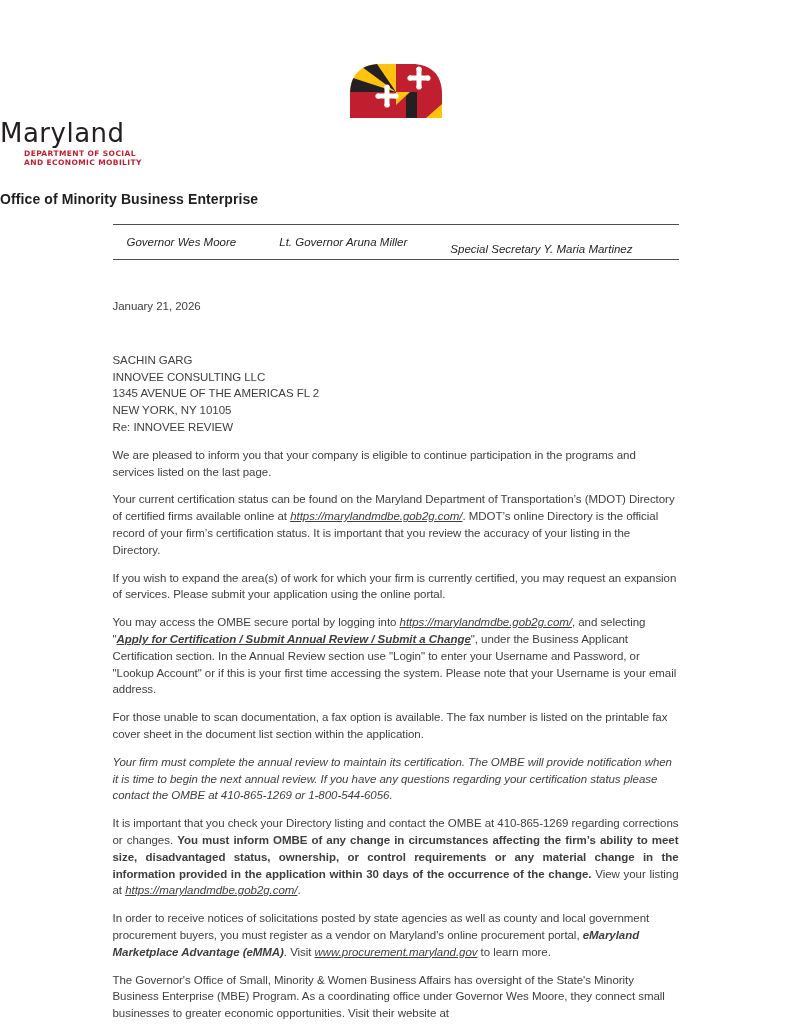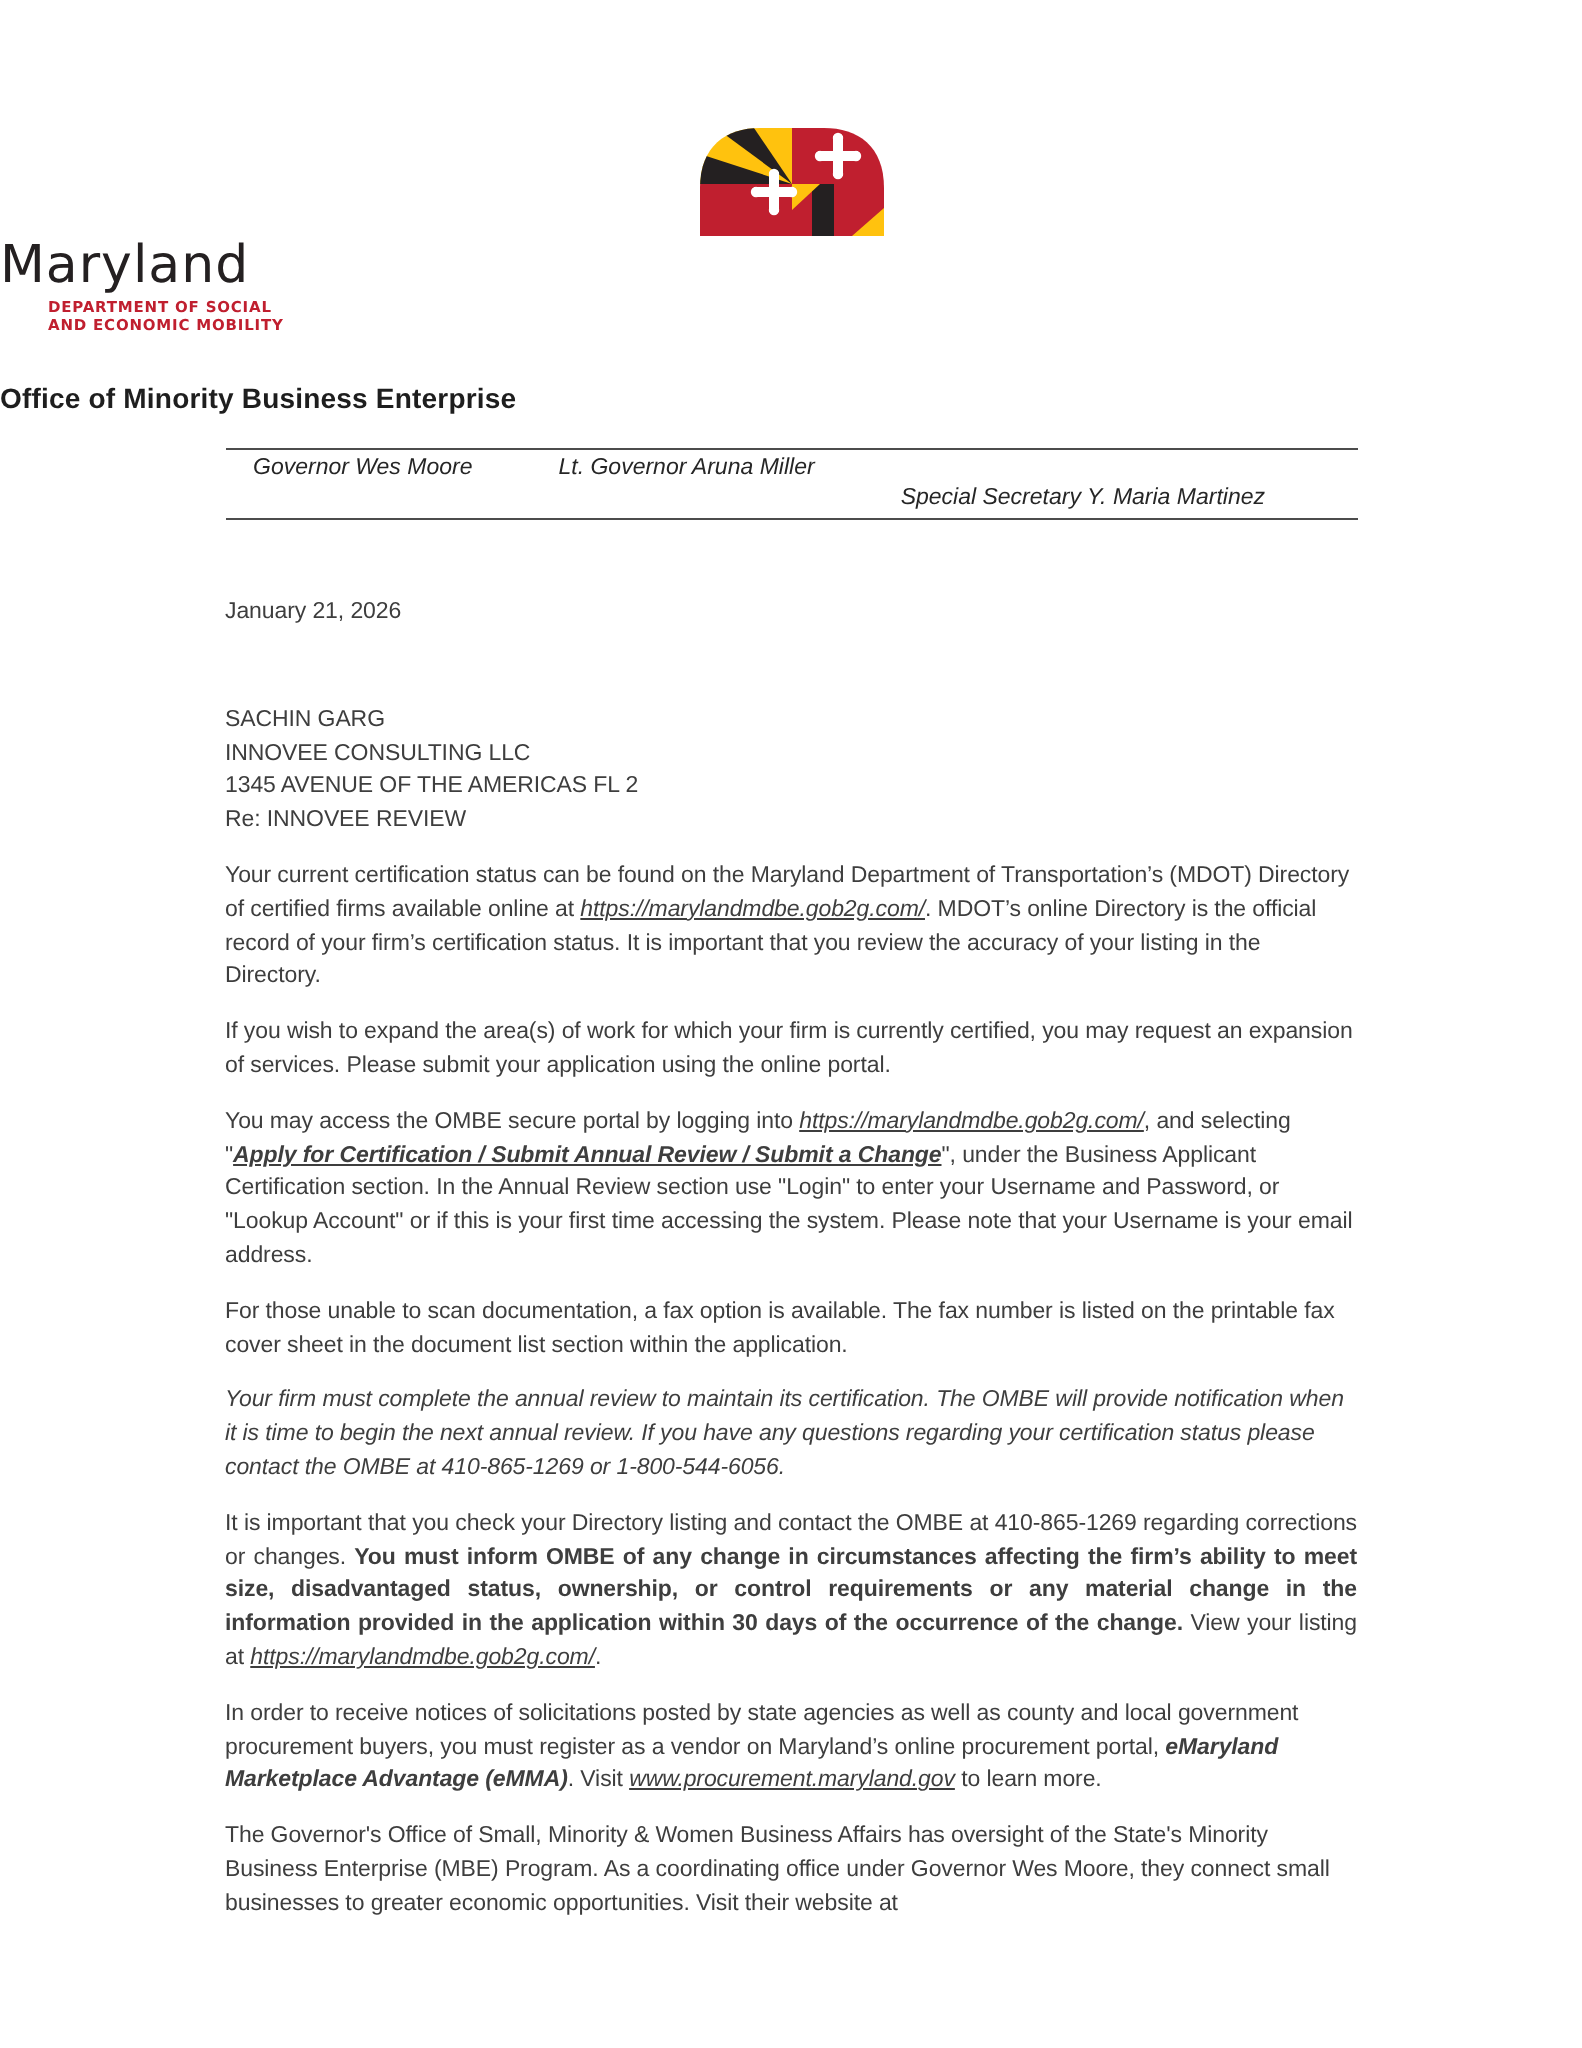--- a/index.html
+++ b/index.html
@@ -23,21 +23,21 @@
   }
   .office{
     font-family:"Liberation Sans",sans-serif;font-size:14px;font-weight:600;
     color:#1e1e1e;margin-top:24px;letter-spacing:0.1px;
   }
 
   
   .officials{
     width:566px;margin:17px auto 0;
     border-top:1.5px solid #4c4c4c;border-bottom:1.5px solid #4c4c4c;
-    display:flex;justify-content:space-between;align-items:flex-start;
+    display:flex;justify-content:space-between;align-items:center;
     padding:3px 0 4px;box-sizing:border-box;
     font-style:italic;font-size:11.5px;font-weight:500;color:#262626;
   }
   .officials .o-left{margin-left:14px;}
   .officials .o-right{margin-right:46px;margin-top:15px;}
 
   
   .letter{
     width:566px;margin:38px auto 0;
     font-size:11.5px;line-height:16.8px;color:#3e3e3e;letter-spacing:-0.05px;
@@ -122,26 +122,28 @@
     <span class="o-right">Special Secretary Y. Maria Martinez</span>
   </div>
 
   <div class="letter">
     <p class="date-line">January 21, 2026</p>
 
     <div class="addr-block">
       <div>SACHIN GARG</div>
       <div>INNOVEE CONSULTING LLC</div>
       <div>1345 AVENUE OF THE AMERICAS FL 2</div>
+      <div>NEW YORK, NY 10105</div>
     </div>
 
     <p class="subject">Re: INNOVEE REVIEW</p>
 
 
     <div class="body-paras">
+        <p><span>We are pleased to inform you that your company is eligible to continue participation in the programs and services listed on the last page.</span></p>
         <p><span>Your current certification status can be found on the Maryland Department of Transportation’s (MDOT) Directory of certified firms available online at </span><a class="u">https://marylandmdbe.gob2g.com/</a><span>. MDOT’s online Directory is the official record of your firm’s certification status. It is important that you review the accuracy of your listing in the Directory.</span></p>
         <p><span>If you wish to expand the area(s) of work for which your firm is currently certified, you may request an expansion of services. Please submit your application using the online portal.</span></p>
         <p><span>You may access the OMBE secure portal by logging into </span><a class="u">https://marylandmdbe.gob2g.com/</a><span>, and selecting "</span><span class="b u">Apply for Certification / Submit Annual Review / Submit a Change</span><span>", under the Business Applicant Certification section. In the Annual Review section use "Login" to enter your Username and Password, or "Lookup Account" or if this is your first time accessing the system. Please note that your Username is your email address.</span></p>
         <p><span>For those unable to scan documentation, a fax option is available. The fax number is listed on the printable fax cover sheet in the document list section within the application.</span></p>
         <p class="i-para"><span>Your firm must complete the annual review to maintain its certification. The OMBE will provide notification when it is time to begin the next annual review. If you have any questions regarding your certification status please contact the OMBE at 410-865-1269 or 1-800-544-6056.</span></p>
         <p style="text-align: justify;"><span>It is important that you check your Directory listing and contact the OMBE at 410-865-1269 regarding corrections or changes. </span><span class="b">You must inform OMBE of any change in circumstances affecting the firm’s ability to meet size, disadvantaged status, ownership, or control requirements or any material change in the information provided in the application within 30 days of the occurrence of the change.</span><span> View your listing at </span><a class="u">https://marylandmdbe.gob2g.com/</a><span>.</span></p>
         <p><span>In order to receive notices of solicitations posted by state agencies as well as county and local government procurement buyers, you must register as a vendor on Maryland’s online procurement portal, </span><span class="b i">eMaryland Marketplace Advantage (eMMA)</span><span>. Visit </span><a class="u">www.procurement.maryland.gov</a><span> to learn more.</span></p>
         <p><span>The Governor's Office of Small, Minority &amp; Women Business Affairs has oversight of the State's Minority Business Enterprise (MBE) Program. As a coordinating office under Governor Wes Moore, they connect small businesses to greater economic opportunities. Visit their website at </span></p>
       </div>
   </div>

